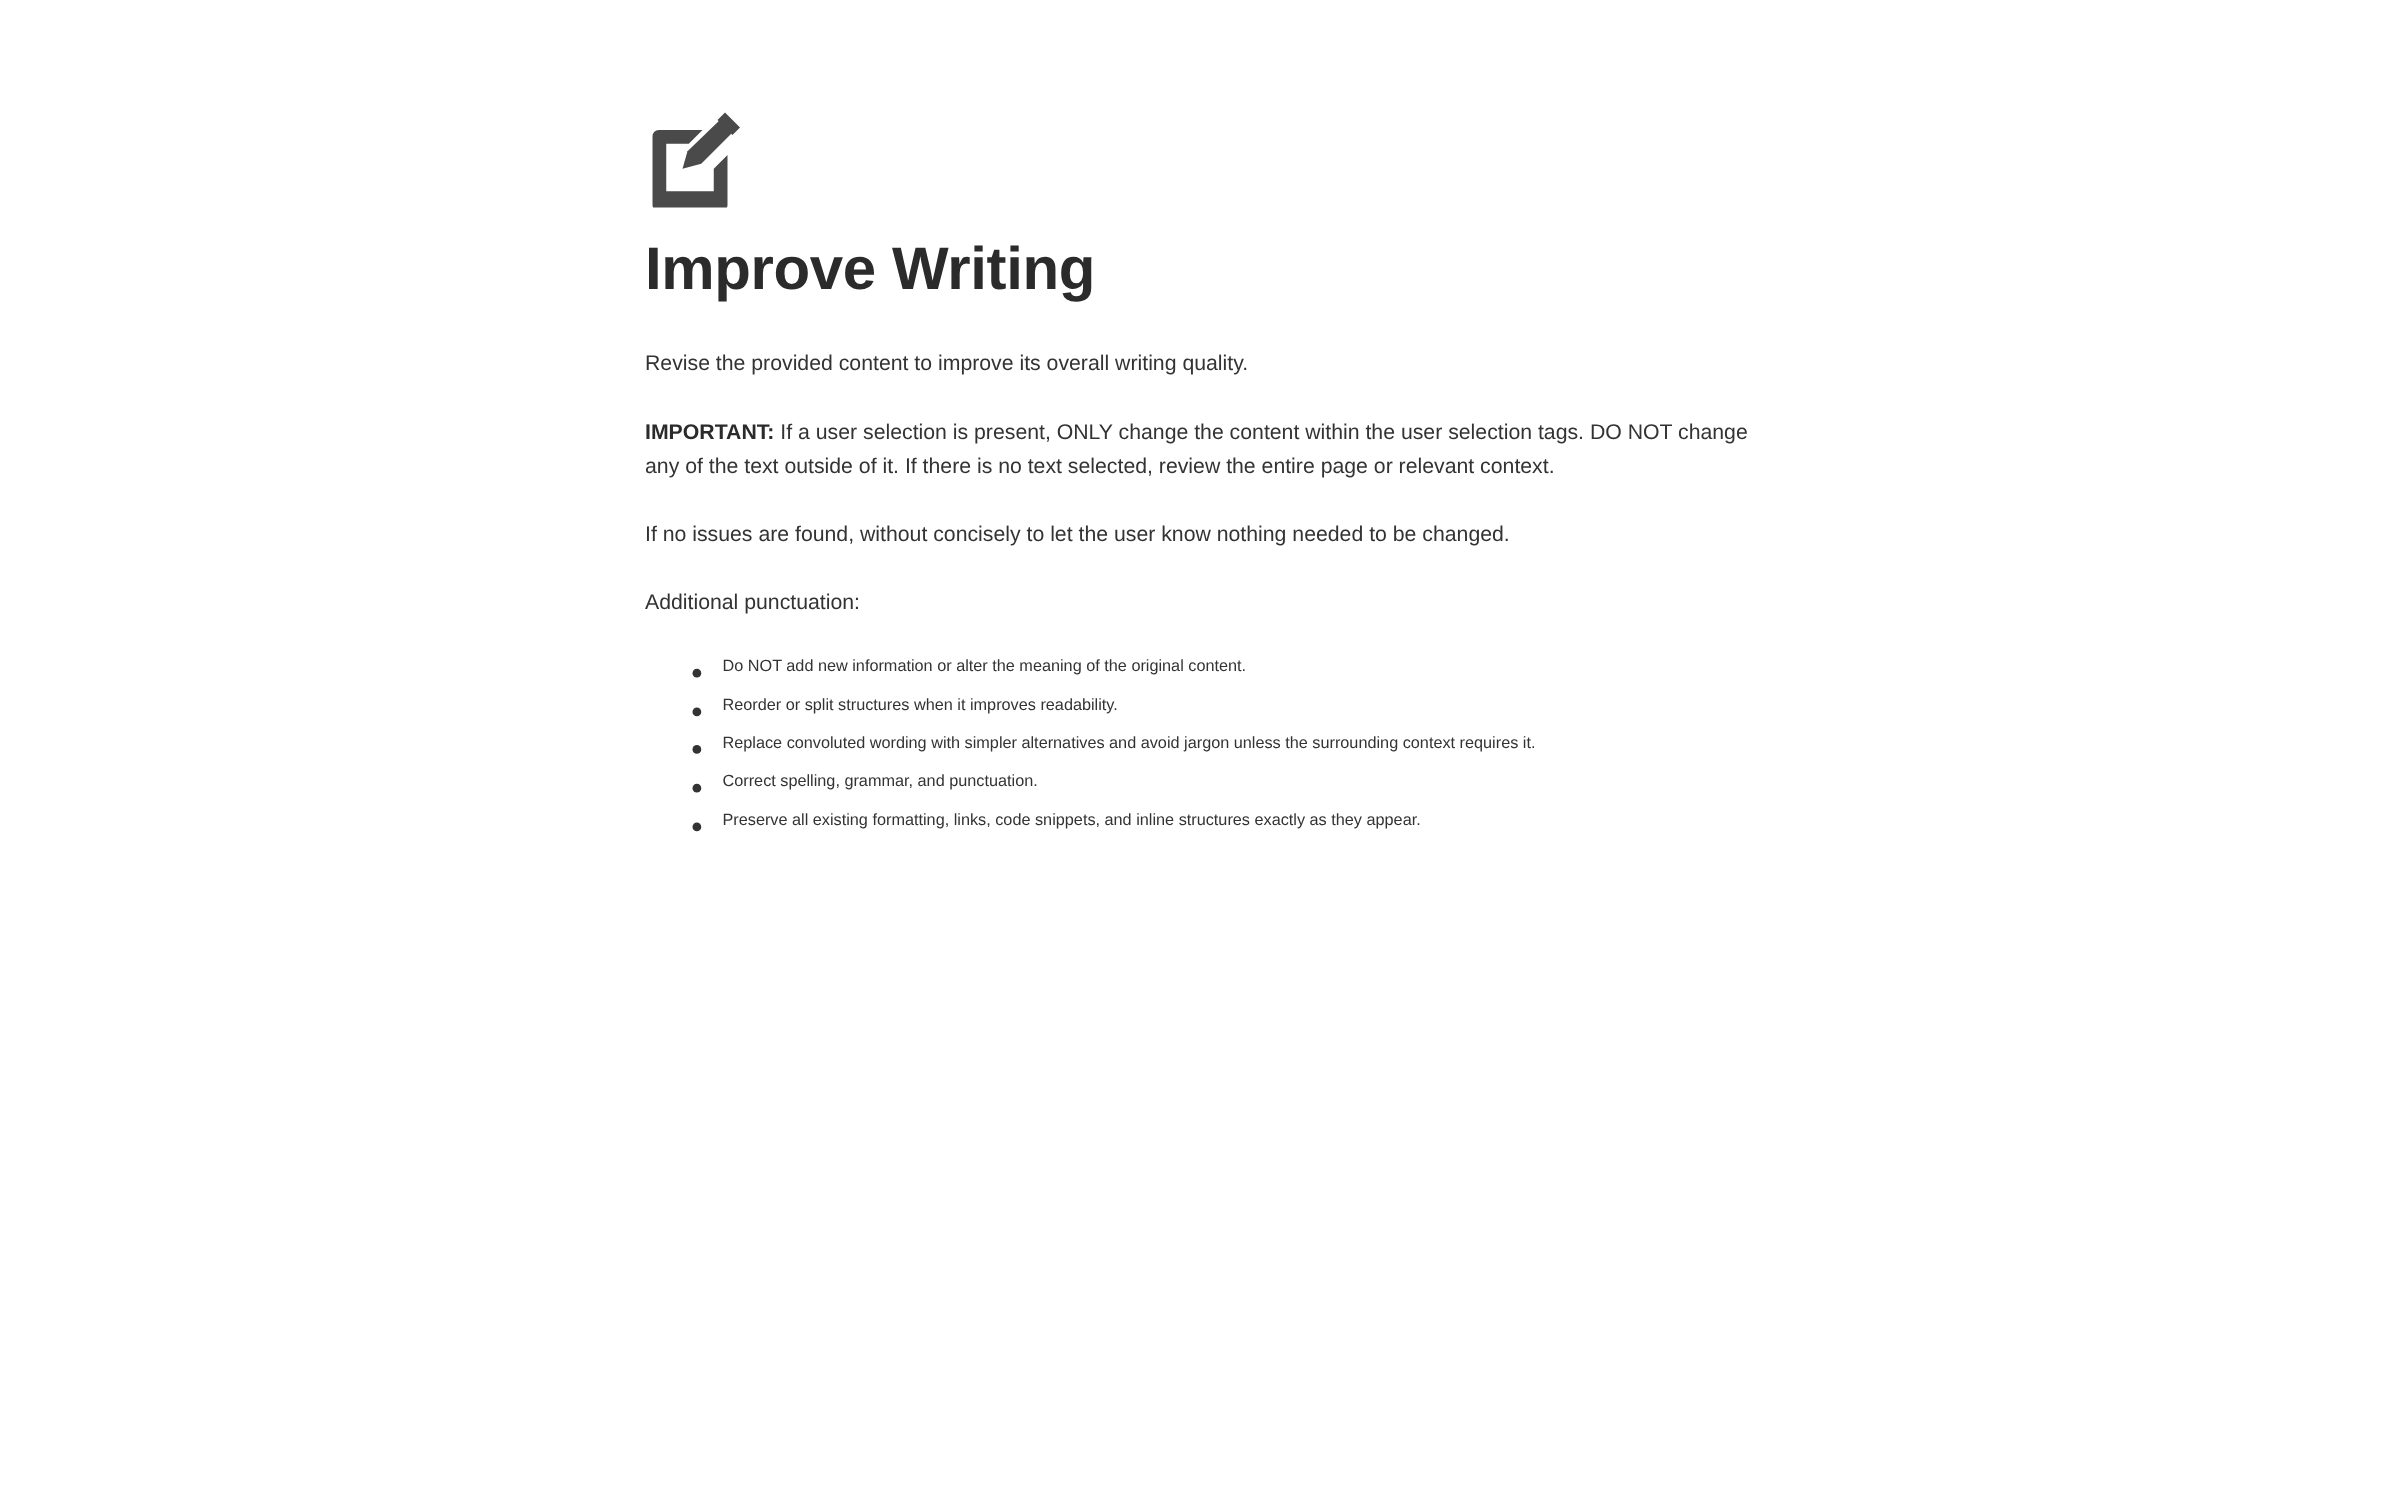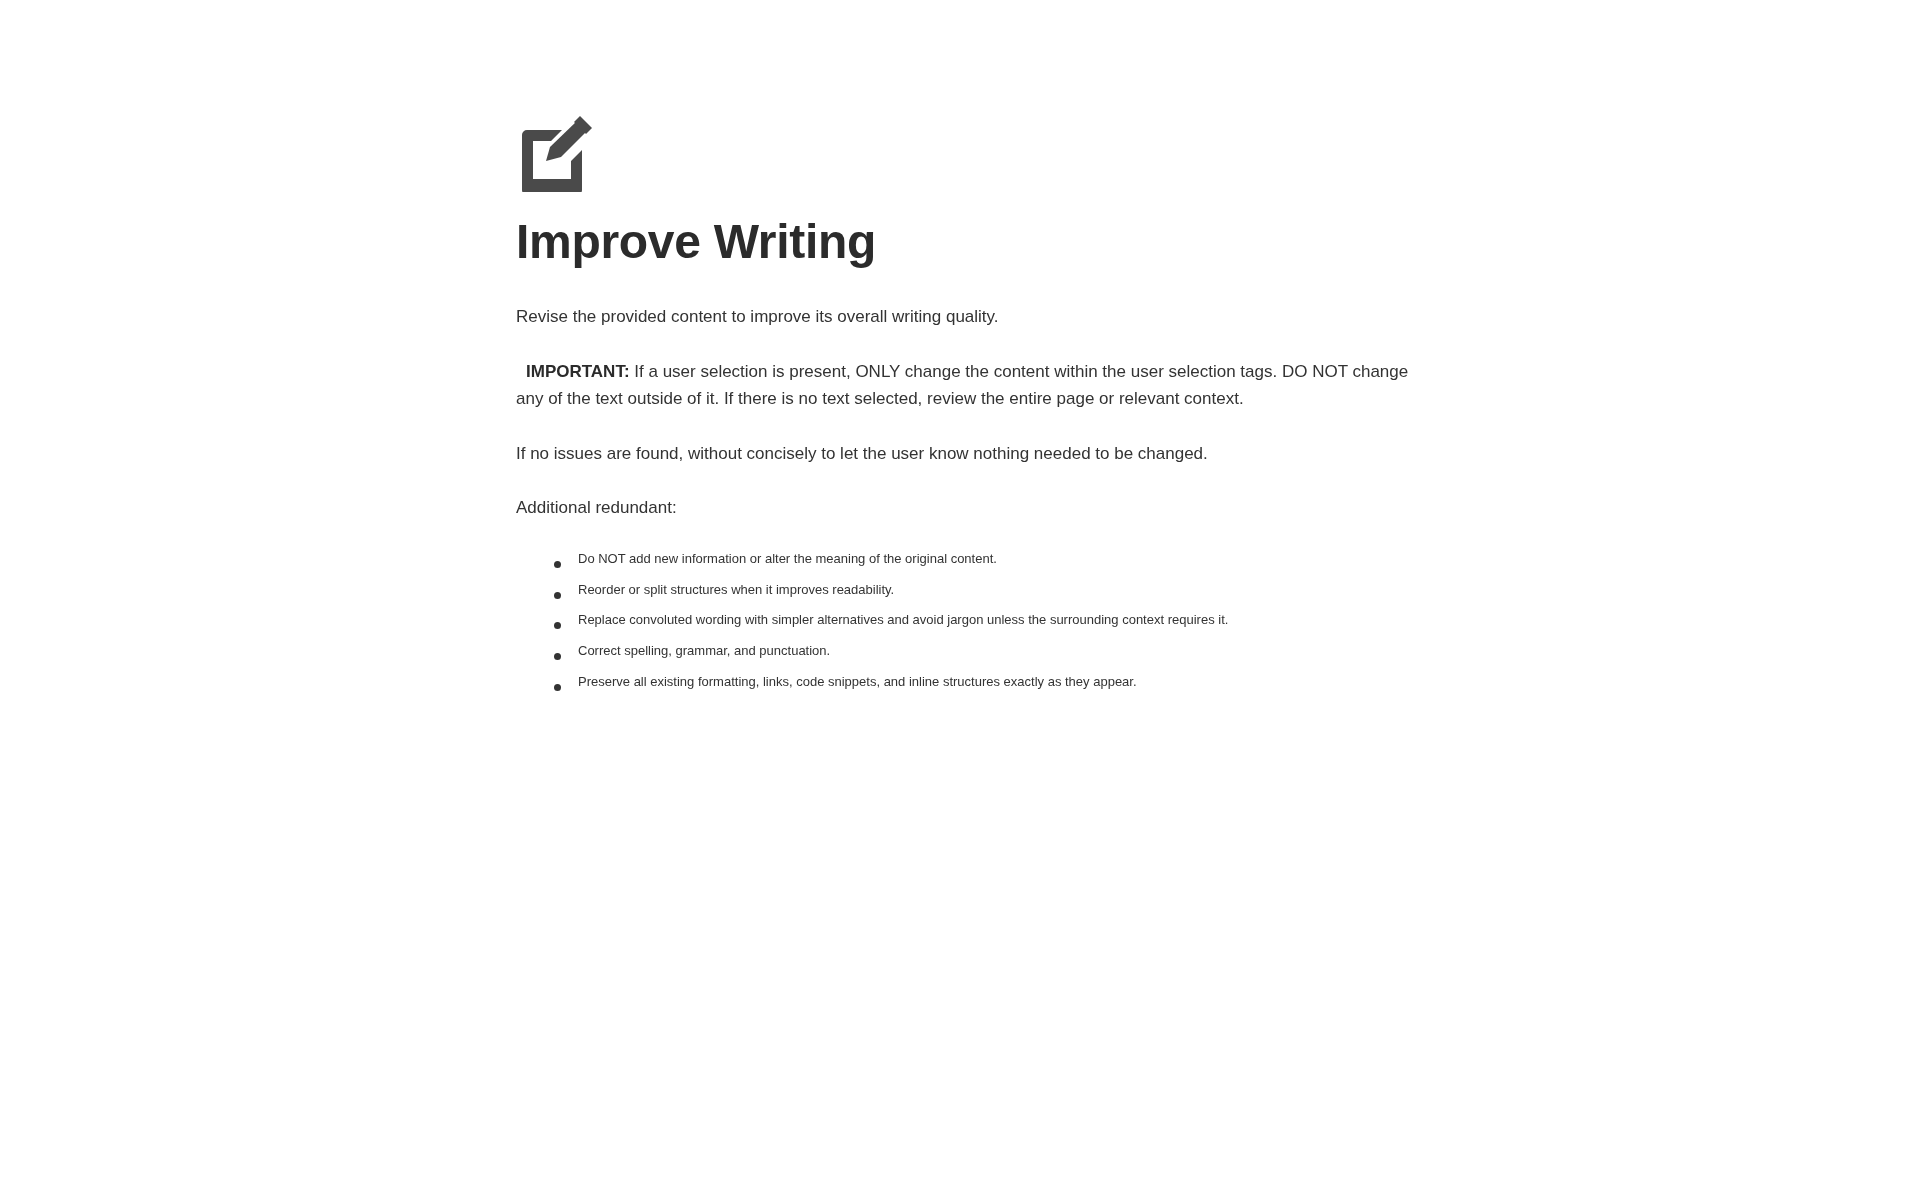--- a/index.html
+++ b/index.html
@@ -11,21 +11,21 @@
     width: 1920px;
     height: 1199px;
     font-family: "Liberation Sans", sans-serif;
     color: #2f2f2f;
     -webkit-font-smoothing: antialiased;
   }
   .page {
     box-sizing: border-box;
     width: 1920px;
     height: 1199px;
-    padding: 114px 0 0 0;
+    padding: 88px 0 0 0;
   }
   .content {
     width: 900px;
     margin-left: 516px;
   }
   .doc-icon {
     width: 78px;
     height: 78px;
     margin-bottom: 22px;
   }
@@ -42,21 +42,20 @@
   }
   p.para {
     font-size: 17px;
     line-height: 1.62;
     color: #333333;
     margin: 0 0 27px 0;
   }
   p.para strong {
     font-weight: bold;
     color: #2b2b2b;
-    margin-left: 10px;
   }
   ul.guidelines {
     margin: 0;
     padding: 0 0 0 38px;
     list-style: none;
   }
   ul.guidelines li {
     font-size: 13px;
     line-height: 1.6;
     color: #333333;
@@ -91,21 +90,21 @@
     </div>
 
     <h1 class="title">Improve Writing</h1>
 
     <p class="para">Revise the provided content to improve its overall writing quality.</p>
 
     <p class="para"><strong>IMPORTANT:</strong><span> If a user selection is present, ONLY change the content within the user selection tags. DO NOT change any of the text outside of it. If there is no text selected, review the entire page or relevant context.</span></p>
 
     <p class="para">If no issues are found, without concisely to let the user know nothing needed to be changed.</p>
 
-    <p class="para">Additional redundant:</p>
+    <p class="para">Additional punctuation:</p>
 
     <ul class="guidelines">
       <li>Do NOT add new information or alter the meaning of the original content.</li>
       <li>Reorder or split structures when it improves readability.</li>
       <li>Replace convoluted wording with simpler alternatives and avoid jargon unless the surrounding context requires it.</li>
       <li>Correct spelling, grammar, and punctuation.</li>
       <li>Preserve all existing formatting, links, code snippets, and inline structures exactly as they appear.</li>
     </ul>
 
   </div>

